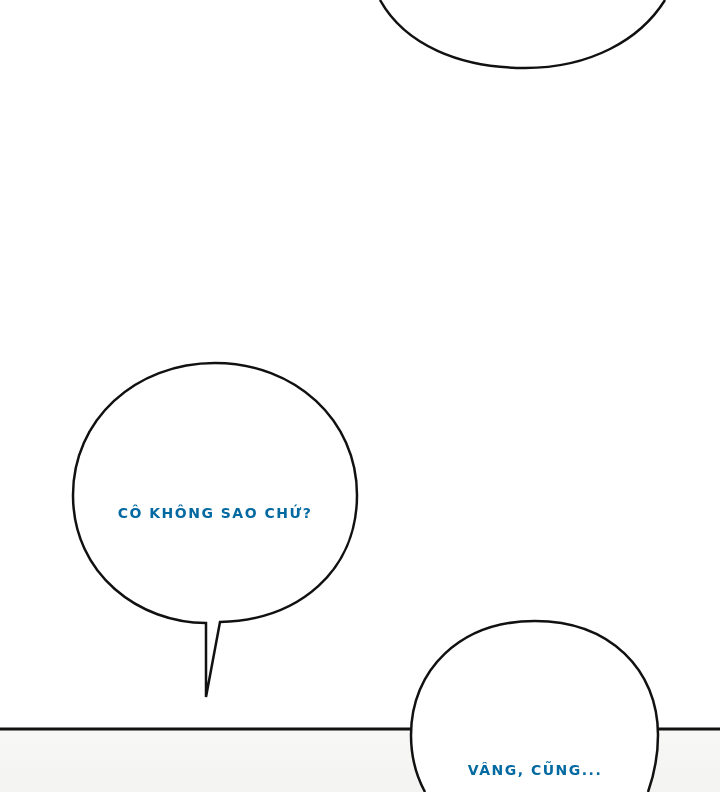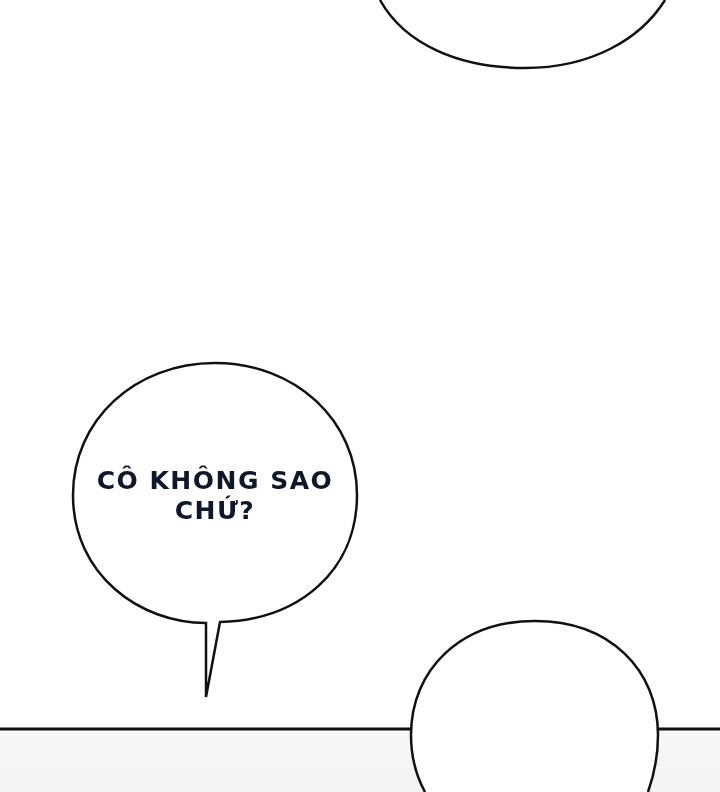--- a/index.html
+++ b/index.html
@@ -8,24 +8,25 @@
       background: #ffffff;
       font-family: "DejaVu Sans", sans-serif;
     }
     #panel { position: absolute; left: 0; top: 0; width: 720px; height: 792px; }
     .bottom-bg {
       position: absolute; left: 0; top: 730px; width: 720px; height: 62px;
       background: linear-gradient(180deg, #f7f7f5 0%, #f3f3f1 100%);
     }
     svg.art { position: absolute; left: 0; top: 0; }
     .bubble-text {
-      position: absolute; text-align: center; color: #0f172a;
+      position: absolute; text-align: center; color: #0369a1;
       font-family: "DejaVu Sans", sans-serif; font-weight: bold;
-      font-size: 25px; letter-spacing: 1.5px; line-height: 30px;
+      font-size: 14px; letter-spacing: 1.5px; line-height: 30px;
       text-transform: uppercase;
+      margin-top: 32px;
     }
     #text-1 { left: 95px; top: 466px; width: 240px; }
     #text-2 { left: 415px; top: 723px; width: 240px; }
   </style>
 </head>
 <body>
 
 <div id="panel">
   <div class="bottom-bg"></div>
 
@@ -43,13 +44,14 @@
              C357,570 300,620 220,622
              L206,697 Z" fill="#fff" stroke="#111" stroke-width="2.5" stroke-linejoin="miter"></path>
 
     <path d="M425,792 C413,770 411,750 411,735
              C411,670 460,621 535,621
              C610,621 658,670 658,735
              C658,755 654,775 648,792" fill="#fff" stroke="#111" stroke-width="2.5"></path>
   </svg>
 
   <div id="text-1" class="bubble-text">Cô không sao chứ?</div>
+  <div id="text-2" class="bubble-text">Vâng, cũng...</div>
 </div>
 
 </body></html>

